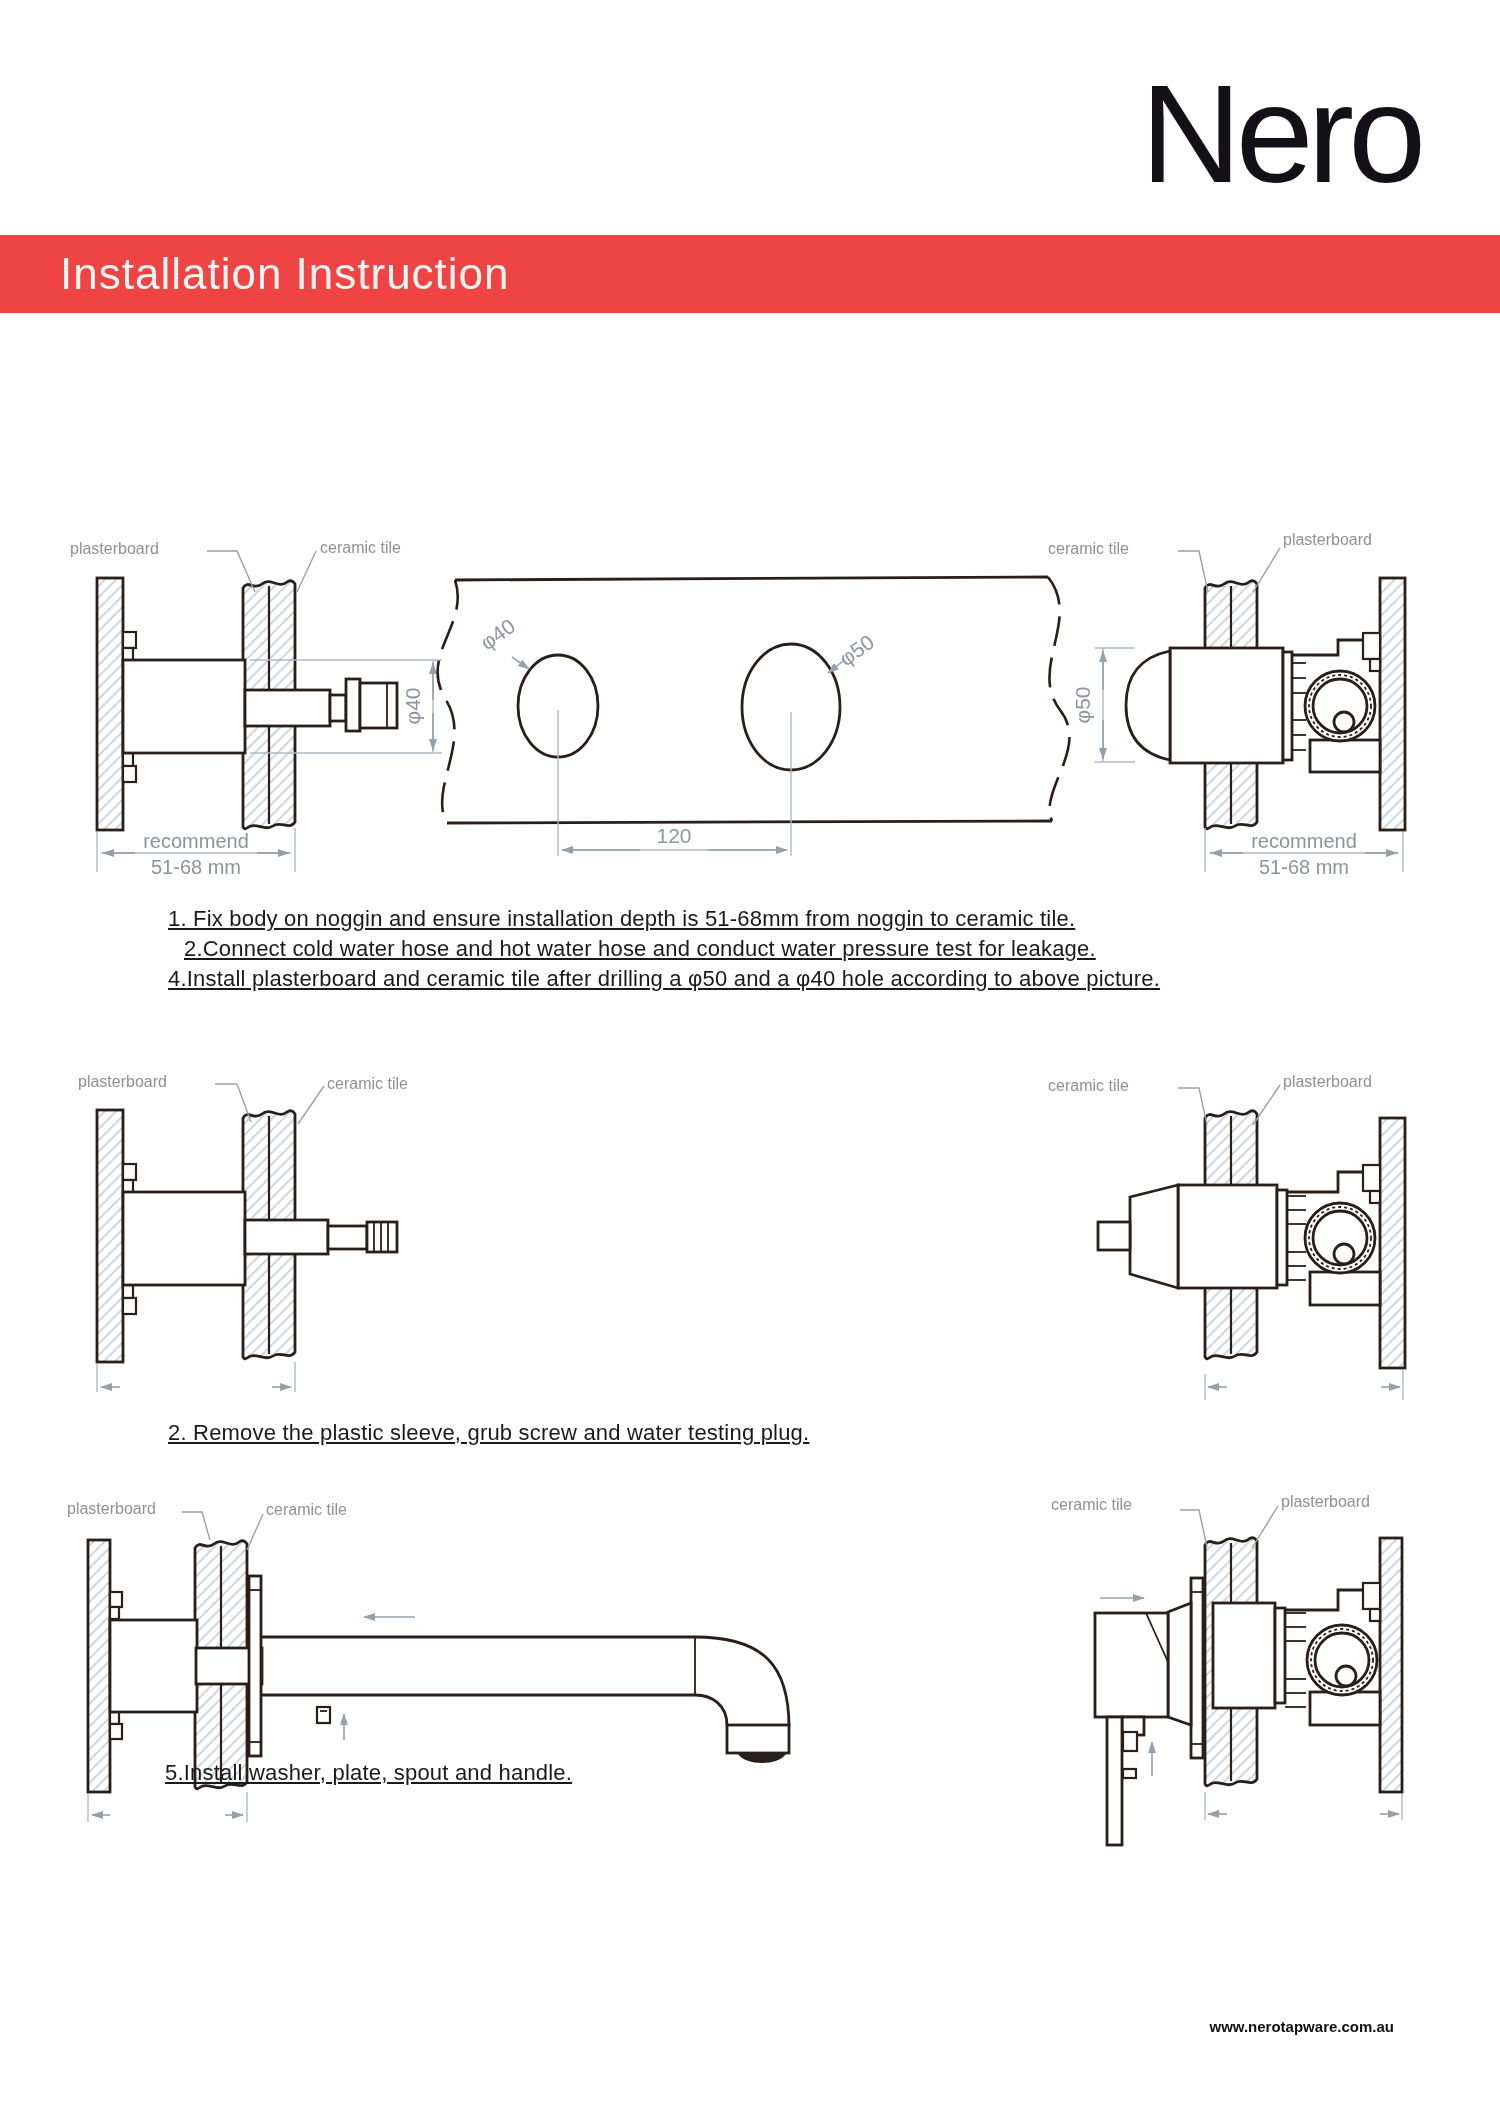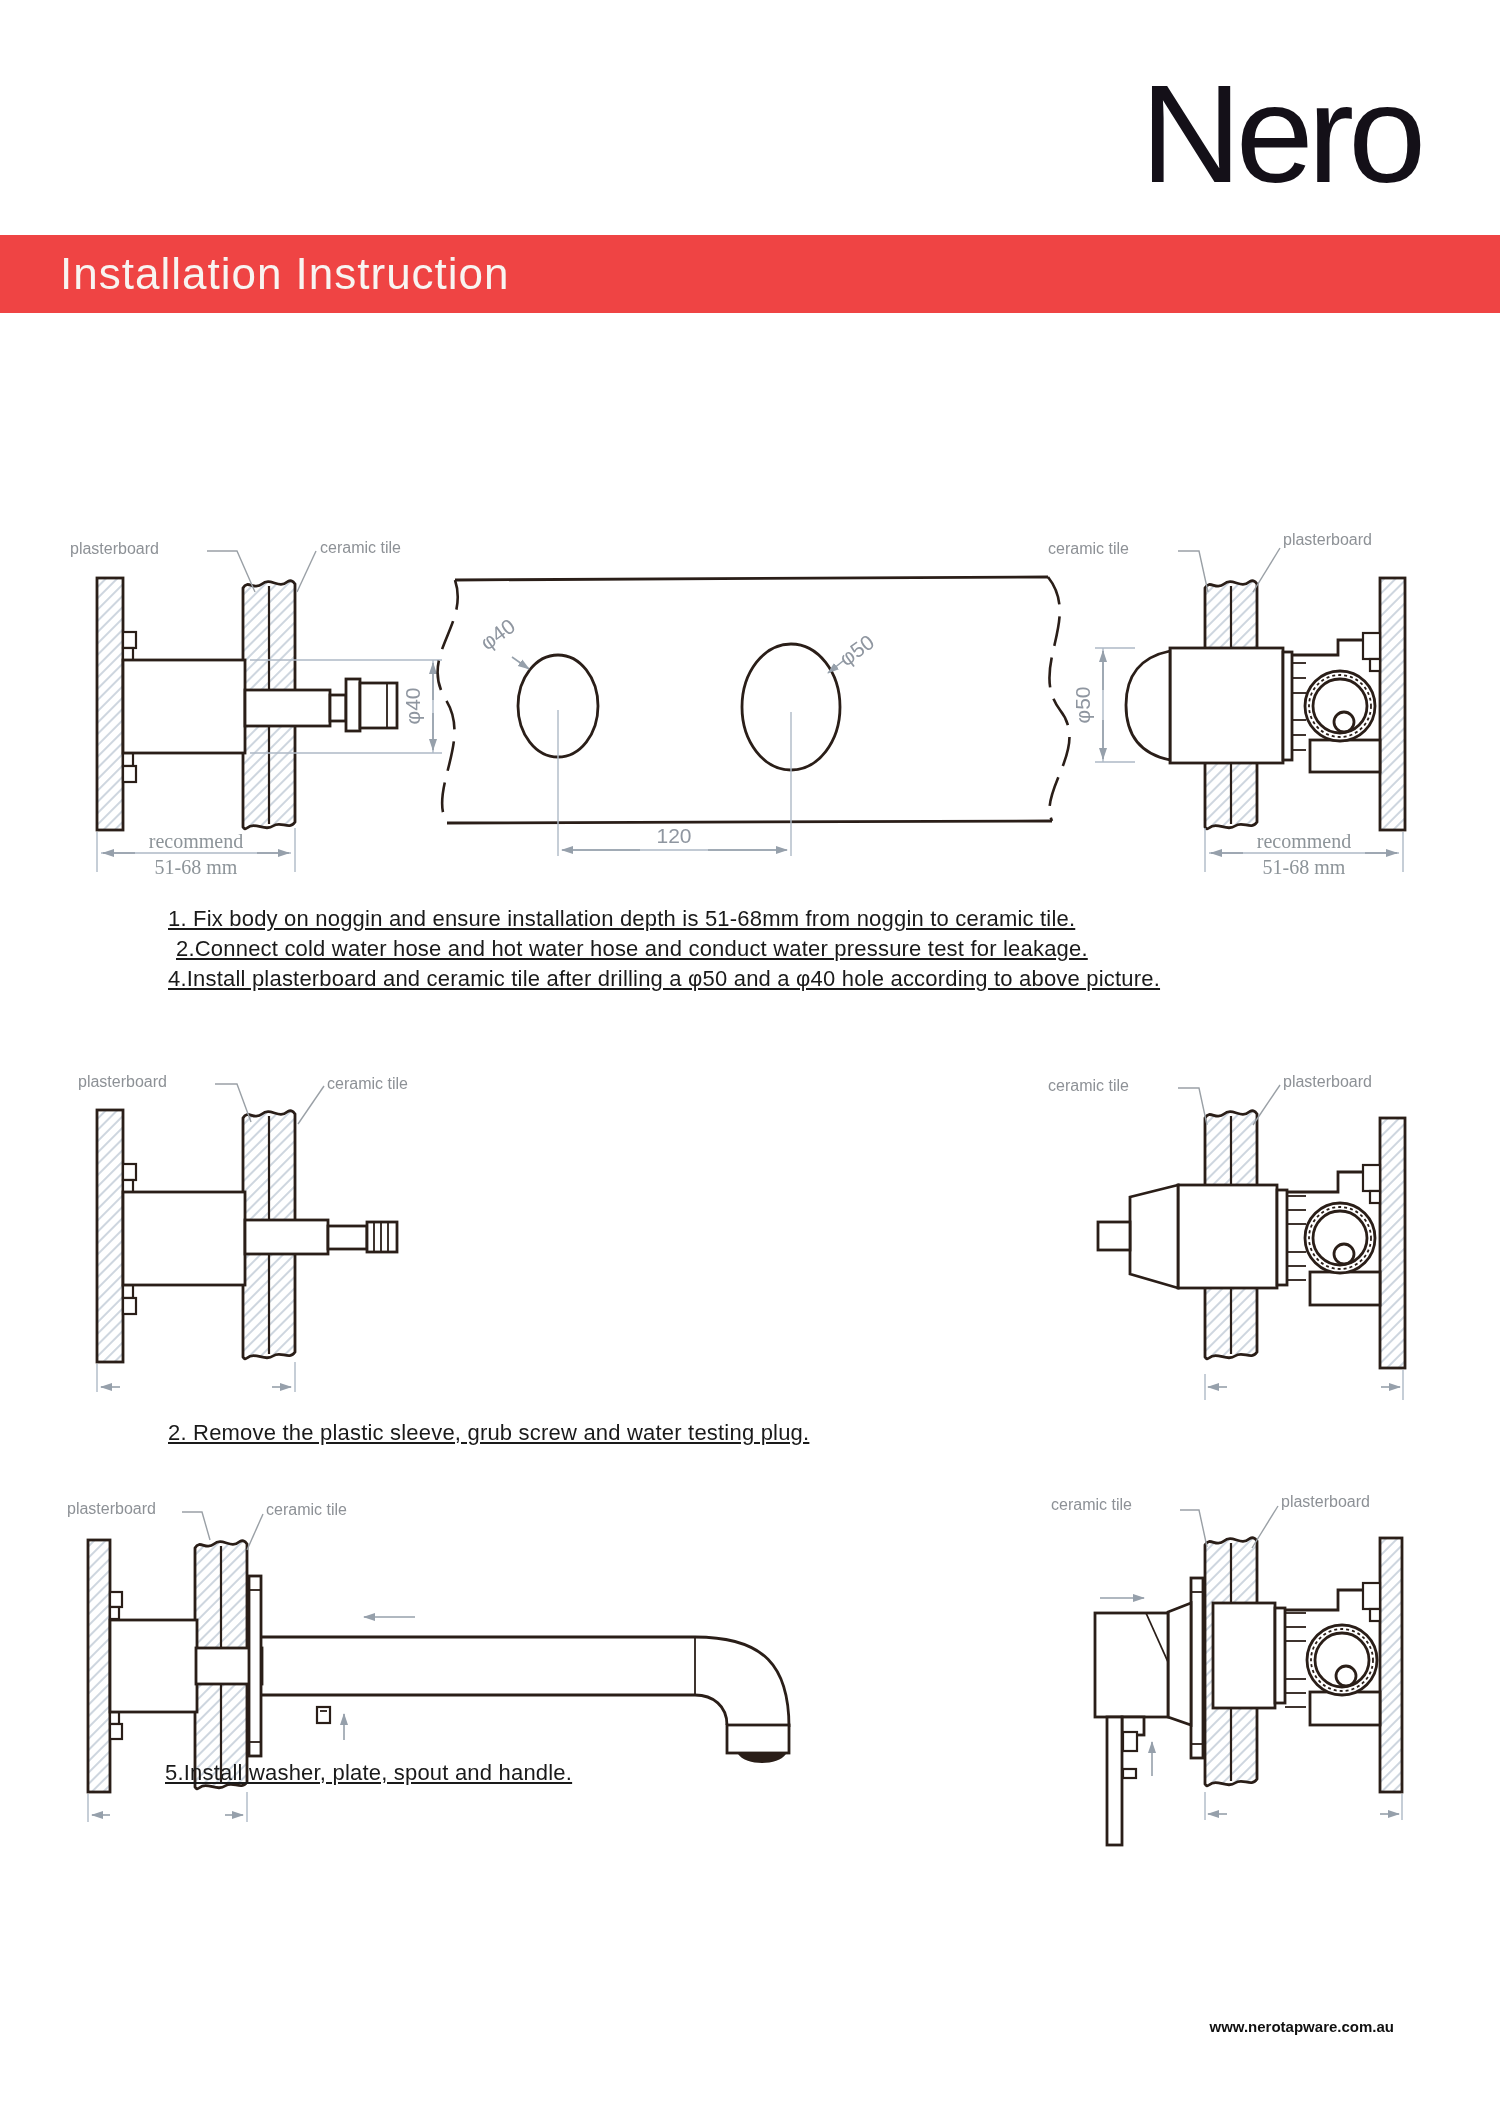--- a/index.html
+++ b/index.html
@@ -14,21 +14,21 @@
   }
   #banner{
     top:235px;left:0;width:1500px;height:78px;background:#ef4444;
   }
   #banner span{
     position:absolute;left:60px;top:0;line-height:78px;font-size:44px;
     color:#f8f4f1;letter-spacing:1px;
   }
   svg.art{position:absolute;left:0;top:0;}
   .lbl{font-size:16px;color:#8d9196;white-space:nowrap;}
-  .rec{font-size:20px;color:#8d9499;width:180px;text-align:center;white-space:nowrap;font-family:Liberation Serif, serif;}
+  .rec{font-size:20px;color:#8d9499;width:180px;text-align:center;white-space:nowrap;}
   .step{font-size:22px;color:#1a1a1a;white-space:nowrap;letter-spacing:0.2px;text-decoration:underline;}
   #footer{font-size:15px;font-weight:bold;color:#101010;top:2018px;right:106px;}
   
   .h{fill:url(#hatch);stroke:#2a1e18;stroke-width:2.8;}
   .o{fill:#ffffff;stroke:#2a1e18;stroke-width:2.8;}
   .o2{fill:#ffffff;stroke:#2a1e18;stroke-width:2.2;}
   .ol{fill:none;stroke:#2a1e18;stroke-width:2.8;}
   .brk{fill:none;stroke:#2a1e18;stroke-width:2.6;stroke-dasharray:30 12;}
   .thin{fill:none;stroke:#2a1e18;stroke-width:1.8;}
   .thin2{fill:none;stroke:#2a1e18;stroke-width:2.2;}
@@ -284,21 +284,21 @@
 <div class="abs lbl" style="left:320px;top:539px;">ceramic tile</div>
 <div class="abs lbl" style="left:1048px;top:540px;">ceramic tile</div>
 <div class="abs lbl" style="left:1283px;top:531px;">plasterboard</div>
 
 <div class="abs rec" style="left:106px;top:830px;">recommend</div>
 <div class="abs rec" style="left:106px;top:856px;">51-68 mm</div>
 <div class="abs rec" style="left:1214px;top:830px;">recommend</div>
 <div class="abs rec" style="left:1214px;top:856px;">51-68 mm</div>
 
 <div class="abs step" style="left:168px;top:906px;">1. Fix body on noggin and ensure installation depth is 51-68mm from noggin to ceramic tile.</div>
-<div class="abs step" style="left:176px;top:936px;">2.Connect cold water hose and hot water hose and conduct water pressure test for leakage.</div>
+<div class="abs step" style="left:184px;top:936px;">2.Connect cold water hose and hot water hose and conduct water pressure test for leakage.</div>
 <div class="abs step" style="left:168px;top:966px;">4.Install plasterboard and ceramic tile after drilling a φ50 and a φ40 hole according to above picture.</div>
 
 <div class="abs lbl" style="left:78px;top:1073px;">plasterboard</div>
 <div class="abs lbl" style="left:327px;top:1075px;">ceramic tile</div>
 <div class="abs lbl" style="left:1048px;top:1077px;">ceramic tile</div>
 <div class="abs lbl" style="left:1283px;top:1073px;">plasterboard</div>
 
 <div class="abs step" style="left:168px;top:1420px;">2. Remove the plastic sleeve, grub screw and water testing plug.</div>
 
 <div class="abs lbl" style="left:67px;top:1500px;">plasterboard</div>

